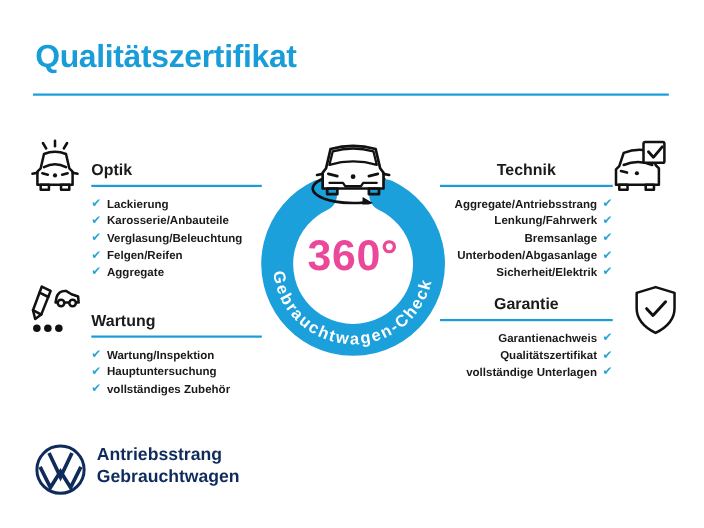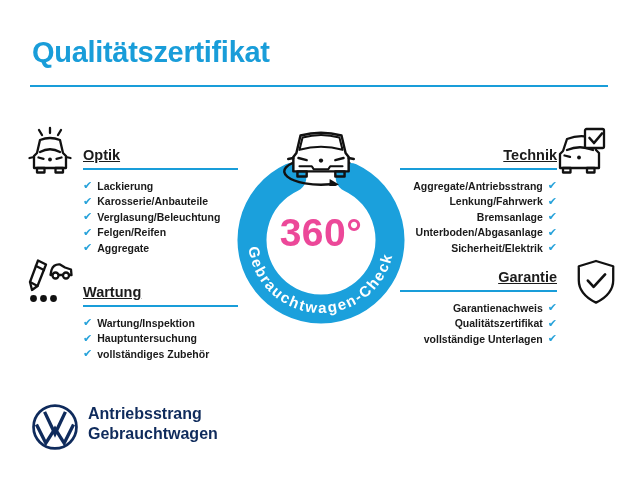--- a/index.html
+++ b/index.html
@@ -11,23 +11,23 @@
   .abs{position:absolute;}
   
   #page-title{
     left:32px;top:36px;font-size:29px;font-weight:bold;color:#199dd9;letter-spacing:-0.3px;
   }
   #title-divider{left:30px;top:85px;width:578px;height:2px;background:#199dd9;}
   
   .section{position:absolute;}
   .section .hdr{
     font-size:14.5px;font-weight:bold;color:#1b1b1b;
-    padding-bottom:5px;border-bottom:2px solid #199dd9;text-decoration:underline;
-  }
-  .section.right .hdr{text-align:right;}
+    padding-bottom:5px;border-bottom:2px solid #199dd9;
+  }
+  .section.right .hdr{text-align:center;}
   .section .items{margin-top:8px;}
   .item{display:flex;align-items:center;height:15.5px;font-size:10.5px;font-weight:600;color:#1a1a1a;}
   .item .chk{color:#27a2da;font-size:11px;line-height:1;}
   .section.left .item .chk{margin-right:5px;}
   .section.right .item{justify-content:flex-end;}
   .section.right .item .chk{margin-left:5px;}
   #sec-optik{left:83px;top:147px;width:155px;}
   #sec-wartung{left:83px;top:269px;width:155px;margin-top:15px;}
   #sec-technik{left:400px;top:147px;width:157px;}
   #sec-garantie{left:400px;top:269px;width:157px;}

